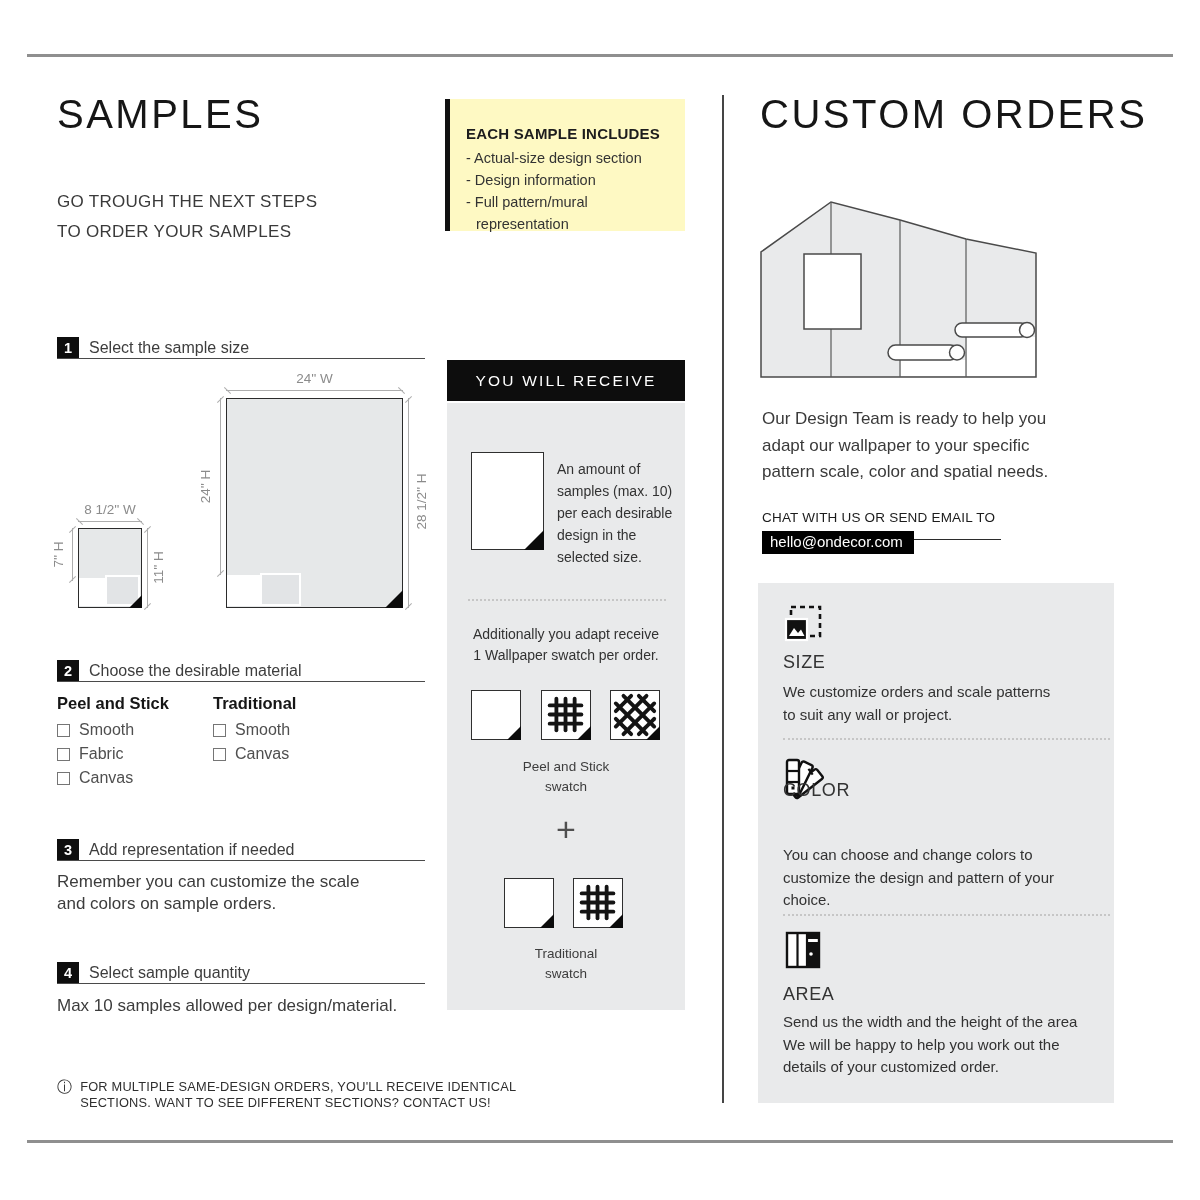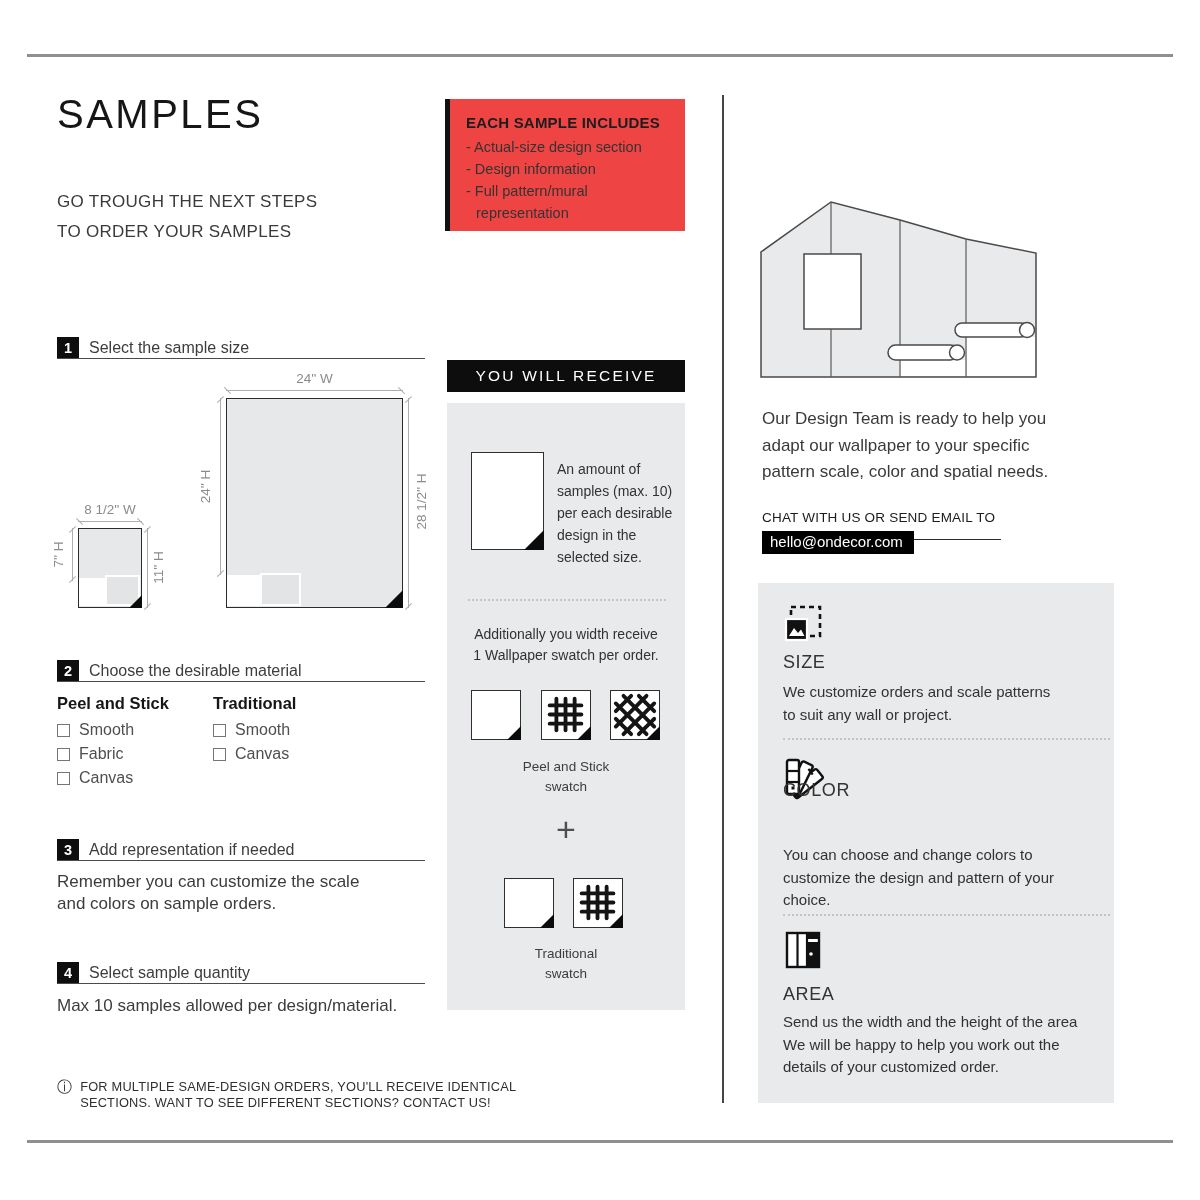--- a/index.html
+++ b/index.html
@@ -5,21 +5,21 @@
   html,body{margin:0;padding:0;background:#fff;}
   .page{position:relative;width:1200px;height:1200px;background:#ffffff;overflow:hidden;
         font-family:"Liberation Sans","DejaVu Sans",sans-serif;color:#2e2e2e;}
   .abs{position:absolute;}
   .rule{position:absolute;left:27px;width:1146px;height:3px;background:#8f8f8f;}
   .vdivider{position:absolute;left:722px;top:95px;width:2px;height:1008px;background:#454545;}
   .big-title{font-size:40px;letter-spacing:2.5px;color:#161616;white-space:nowrap;}
   .intro{font-size:17px;line-height:30px;letter-spacing:.3px;color:#3a3a3a;}
   
   .inc-bar{left:445px;top:99px;width:5px;height:132px;background:#111;}
-  .inc-box{left:450px;top:99px;width:235px;height:132px;background:#ef4444;padding:15px 0 0 16px;box-sizing:border-box;}
+  .inc-box{left:450px;top:99px;width:235px;height:132px;background:#fef9c3;padding:26px 0 0 16px;box-sizing:border-box;}
   .inc-title{font-size:15px;font-weight:bold;color:#1d1d1d;margin-bottom:5px;letter-spacing:.2px;}
   .inc-items{font-size:14.5px;line-height:22px;color:#333;width:205px;}
   .inc-items div{padding-left:10px;text-indent:-10px;}
   
   .step-head{display:flex;align-items:center;gap:10px;}
   .step-num{width:22px;height:22px;background:#0e0e0e;color:#fff;font-size:14.5px;font-weight:bold;
             display:inline-flex;align-items:center;justify-content:center;flex:0 0 22px;}
   .step-title{font-size:16px;color:#3d3d3d;white-space:nowrap;}
   .step-rule{height:0;border-top:1.6px solid #4a4a4a;}
   .body-text{font-size:17px;line-height:21.5px;color:#3c3c3c;}
@@ -38,21 +38,21 @@
   .dim-label{font-size:13.5px;color:#8b8b8b;text-align:center;white-space:nowrap;}
   .rot{transform:rotate(-90deg);}
   
   .mat-title{font-size:16.5px;font-weight:bold;color:#161616;margin-bottom:8px;}
   .mat-row{font-size:16px;color:#4f4f4f;margin-bottom:6px;display:flex;align-items:center;}
   .cbx{width:11px;height:11px;border:1.5px solid #757575;display:inline-block;margin-right:9px;flex:0 0 11px;}
   
   .footnote{display:flex;gap:8px;font-size:12.8px;line-height:15.5px;letter-spacing:.2px;color:#2f2f2f;}
   .footnote .glyph{font-size:15px;line-height:15px;color:#333;}
   
-  .mid-bar{left:447px;top:360px;width:238px;height:32px;background:#0d0d0d;color:#fff;
+  .mid-bar{left:447px;top:360px;width:238px;height:41px;background:#0d0d0d;color:#fff;
            display:flex;align-items:center;justify-content:center;font-size:15.5px;letter-spacing:2.2px;}
   .mid-panel{left:447px;top:403px;width:238px;height:607px;background:#e9eaeb;}
   .page-icon{background:#fff;border:1.6px solid #2f2f2f;box-sizing:border-box;}
   .mid-text{font-size:14px;line-height:22px;color:#323232;}
   .dotted{border-top:2px dotted #c6c6c6;height:0;}
   .center{text-align:center;}
   .swatch{position:absolute;width:50px;height:50px;background:#fff;border:1.6px solid #2f2f2f;box-sizing:border-box;}
   .cap{font-size:13.5px;line-height:20px;color:#3d3d3d;}
   .plus{font-size:34px;color:#4f4f4f;font-weight:normal;}
   
@@ -190,21 +190,21 @@
       <div>An amount of</div>
       <div>samples (max. 10)</div>
       <div>per each desirable</div>
       <div>design in the</div>
       <div>selected size.</div>
     </div>
 
   <div class="abs dotted" style="left:468px;top:599px;width:198px;"></div>
 
   <div class="abs mid-text center" style="left:447px;top:624px;width:238px;line-height:21px;">
-      <div>Additionally you width receive</div>
+      <div>Additionally you adapt receive</div>
       <div>1 Wallpaper swatch per order.</div>
     </div>
 
   <div class="swatch" style="left:471px;top:690px;">
     <div class="fold" style="border-width:0 0 14px 14px;border-color:transparent transparent #0b0b0b transparent;"></div>
   </div>
   <div class="swatch" style="left:541px;top:690px;">
     <svg width="100%" height="100%" viewBox="0 0 50 50">
       <g stroke="#141414" stroke-width="4" stroke-linecap="round">
         <line x1="15" y1="8" x2="15" y2="41"></line>
@@ -253,20 +253,21 @@
           <line x1="8" y1="34" x2="41" y2="34"></line>
       </g>
     </svg>
     <div class="fold" style="border-width:0 0 14px 14px;border-color:transparent transparent #0b0b0b transparent;"></div>
   </div>
   <div class="abs cap center" style="left:447px;top:944px;width:238px;">
       <div>Traditional</div>
       <div>swatch</div>
     </div>
 
+  <div class="abs big-title" style="left:760px;top:92px;">CUSTOM ORDERS</div>
 
   <svg class="abs" style="left:755px;top:195px;" width="290" height="190" viewBox="0 0 290 190">
     <polygon points="6,182 6,57 76,7 145,25 211,44 281,58 281,182" fill="#e9eaeb" stroke="#4a4a4a" stroke-width="1.5"></polygon>
     <rect x="212" y="142" width="68" height="39" fill="#ffffff"></rect>
     <rect x="146" y="165" width="65" height="16" fill="#ffffff"></rect>
     <line x1="76" y1="7" x2="76" y2="182" stroke="#5a5a5a" stroke-width="1.2"></line>
     <line x1="145" y1="25" x2="145" y2="182" stroke="#5a5a5a" stroke-width="1.2"></line>
     <line x1="211" y1="44" x2="211" y2="182" stroke="#5a5a5a" stroke-width="1.2"></line>
     <rect x="49" y="59" width="57" height="75" fill="#ffffff" stroke="#4a4a4a" stroke-width="1.5"></rect>
     <rect x="200" y="128" width="73" height="14" rx="7" fill="#ffffff" stroke="#4a4a4a" stroke-width="1.5"></rect>

